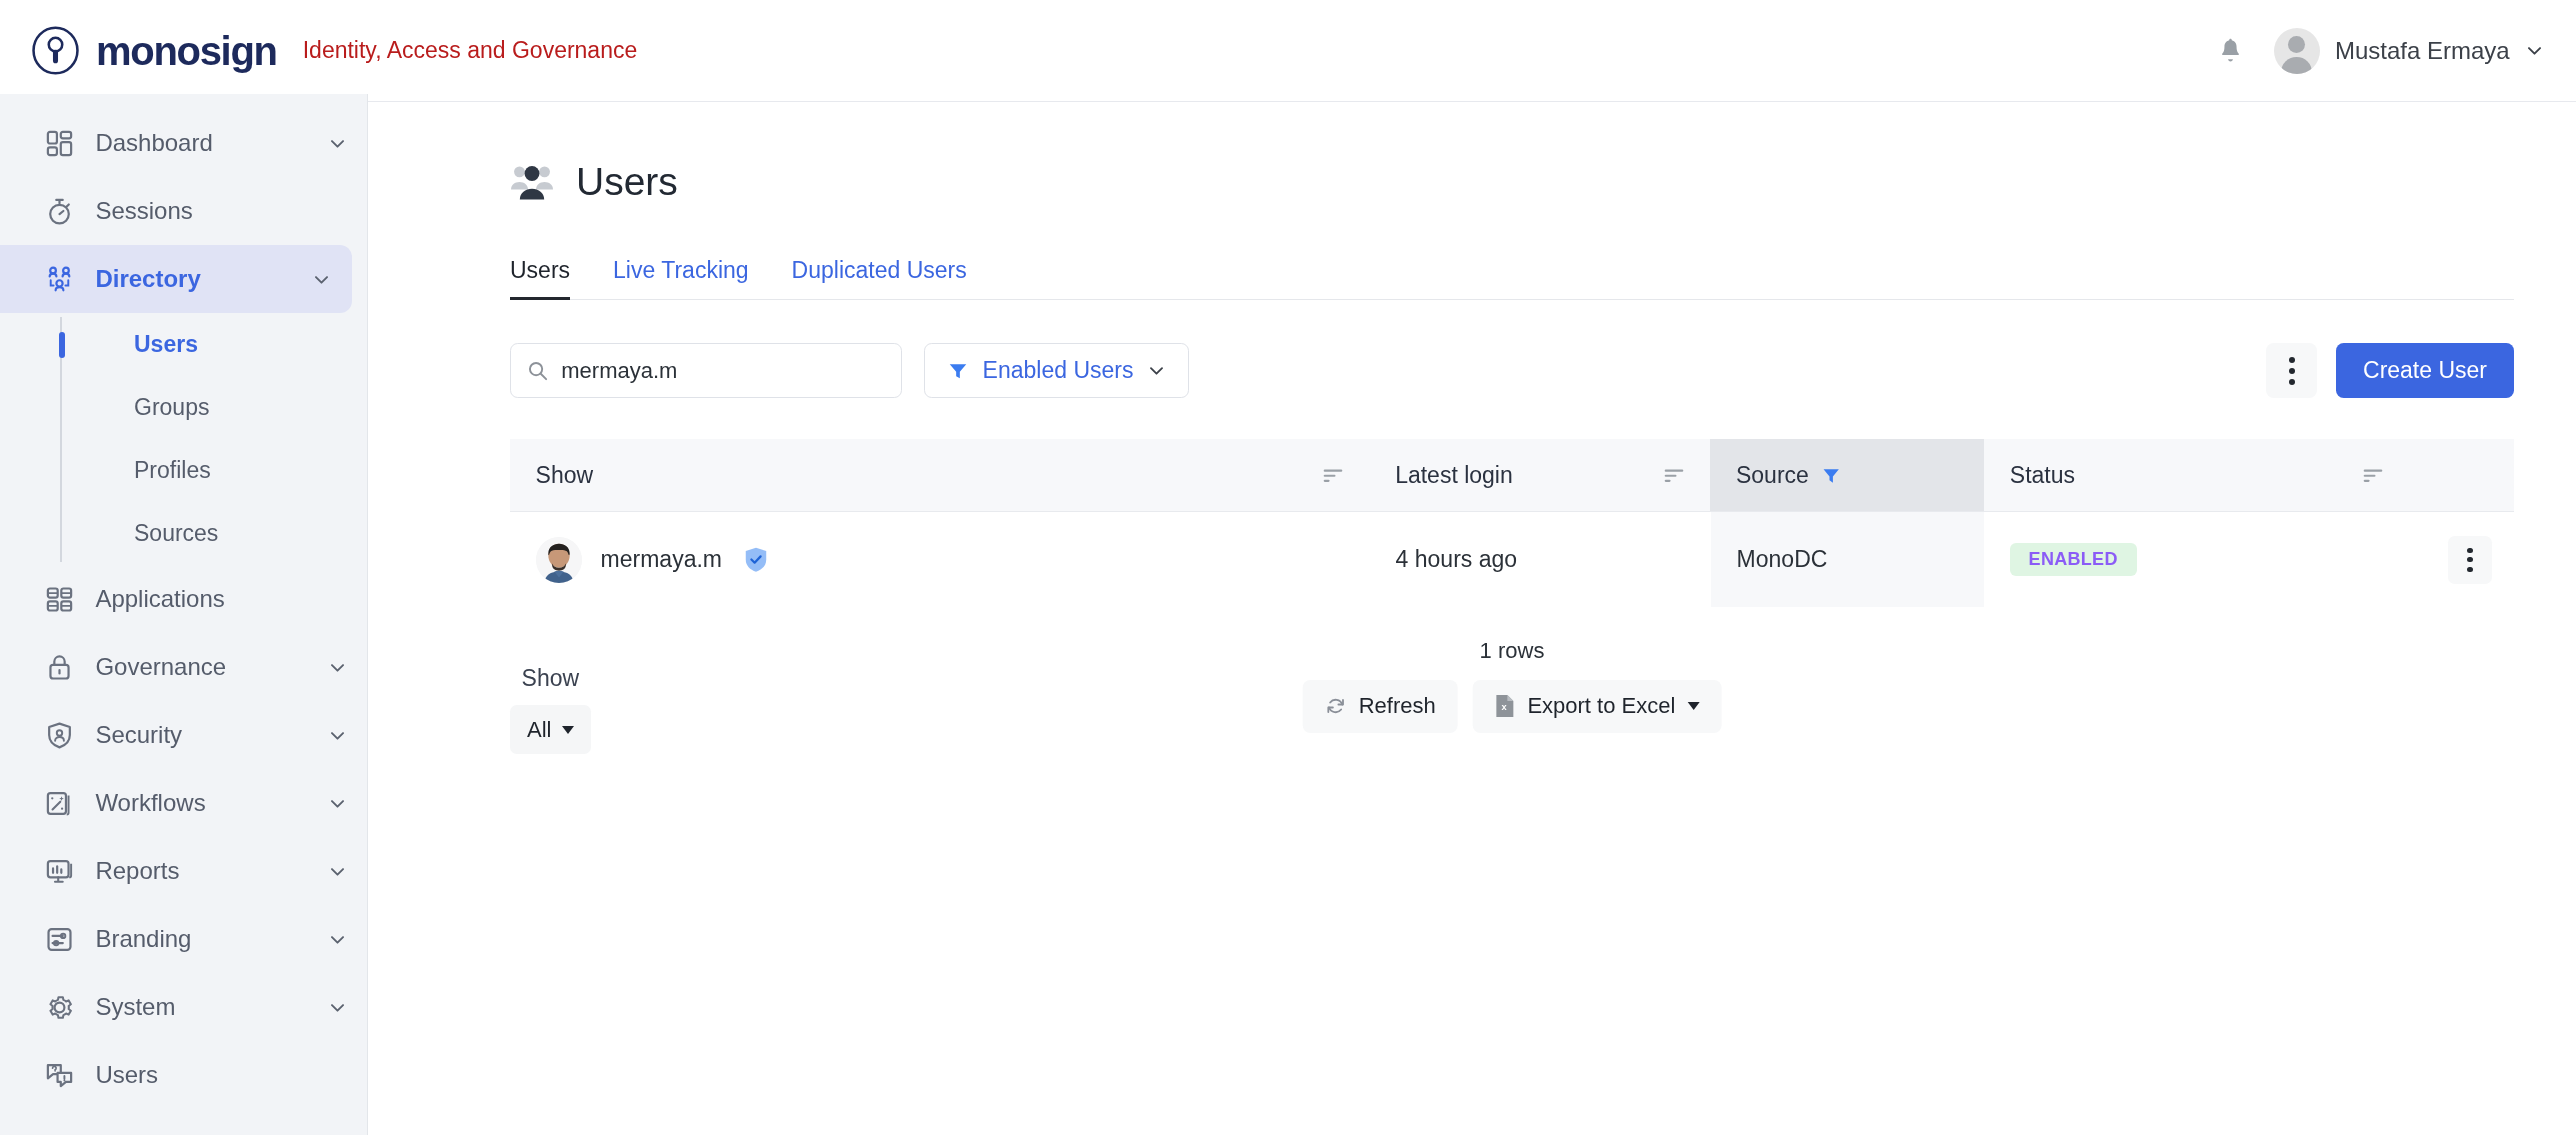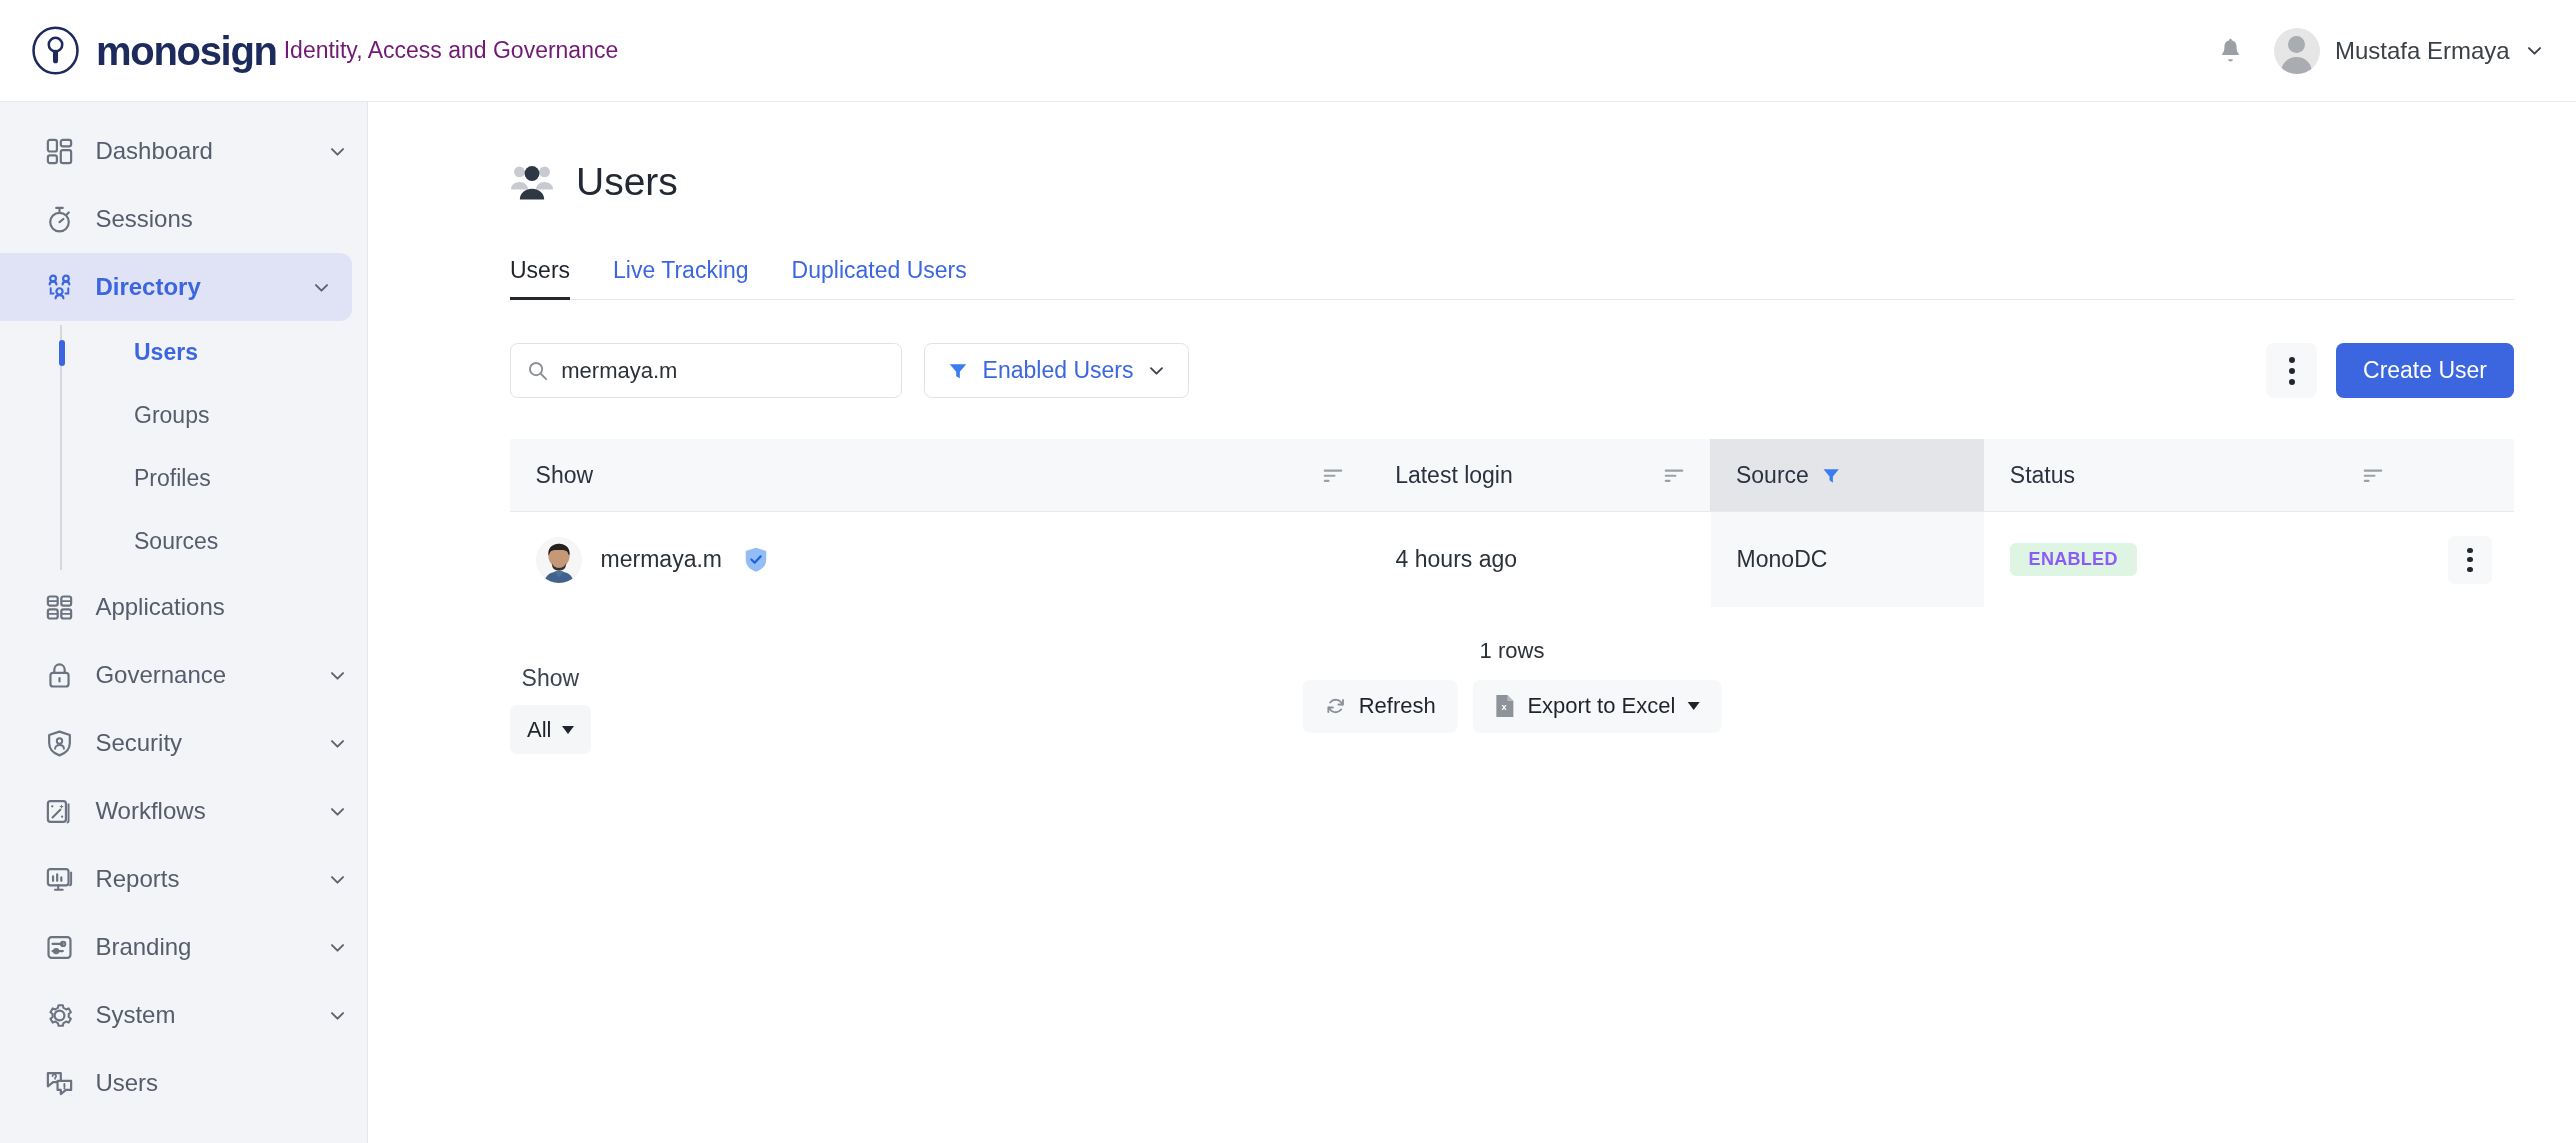--- a/index.html
+++ b/index.html
@@ -18,21 +18,21 @@
     border-bottom: 0.9px solid #e7e9ee;
     display: flex; align-items: center;
   }
   .brand { display: flex; align-items: center; margin-left: 31px; }
   .brand-mark { width: 49px; height: 49px; flex: 0 0 49px; }
   .brand-word {
     font-size: 40px; font-weight: 700; color: #1d2a5c;
     letter-spacing: -1.3px; margin-left: 16px; line-height: 1;
   }
   .brand-tag {
-    font-size: 23px; color: #701a75; margin-left: 7px; line-height: 1;
+    font-size: 23px; color: #b91c1c; margin-left: 26px; line-height: 1;
     font-weight: 400;
   }
   .topbar-right {
     margin-left: auto; margin-right: 32px;
     display: flex; align-items: center; gap: 29px;
   }
   .bell { width: 29px; height: 29px; }
   .user-chip { display: flex; align-items: center; gap: 15.3px; }
   .avatar-head {
     width: 46px; height: 46px; border-radius: 50%;
@@ -44,21 +44,21 @@
   }
   .avatar-head::after {
     content: ""; position: absolute; width: 31px; height: 20.4px;
     border-radius: 15.3px 15.3px 0 0; background: #a9acb0; left: 7.7px; top: 29px;
   }
   .user-name { font-size: 24px; color: #3c4149; }
   .chev-sm { width: 19px; height: 19px; }
 
   
   .sidebar {
-    position: absolute; top: 102px; left: 0; width: 368px; height: 1041px;
+    position: absolute; top: 94px; left: 0; width: 368px; height: 1041px;
     background: #f2f4f7; border-right: 0.9px solid #e3e6ea;
     padding-top: 15.3px;
   }
   .nav-item {
     height: 68px; display: flex; align-items: center;
     padding-left: 44px; padding-right: 20.4px;
     cursor: pointer; position: relative;
   }
   .nav-item .ni-icon { width: 31px; height: 31px; flex: 0 0 31px; }
   .nav-item .ni-label {

